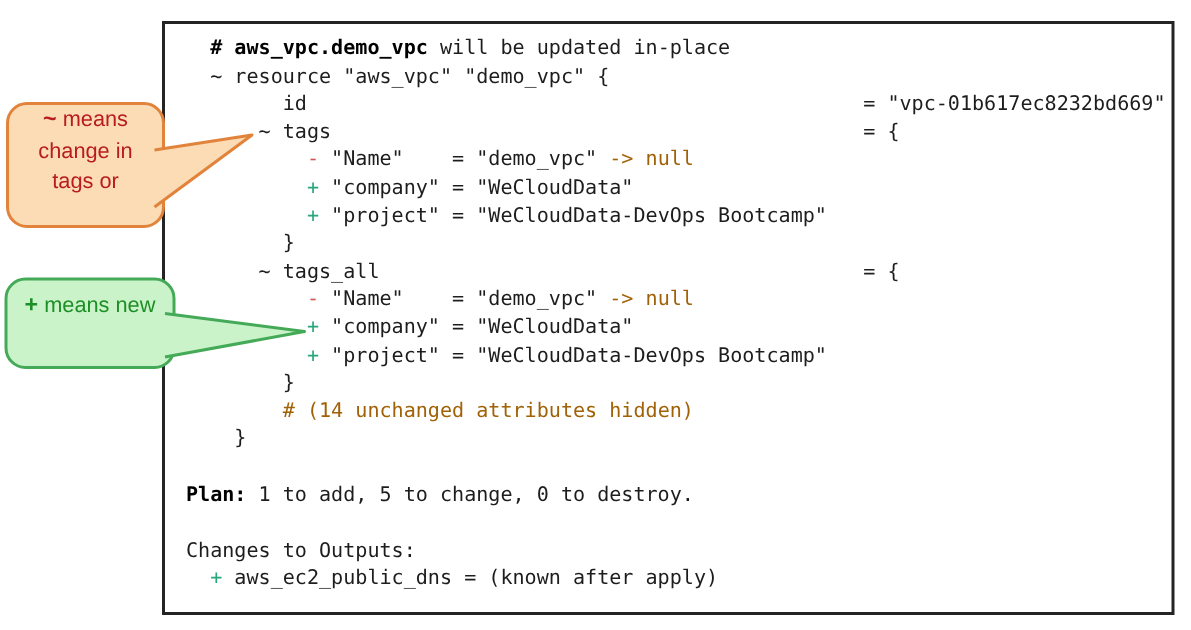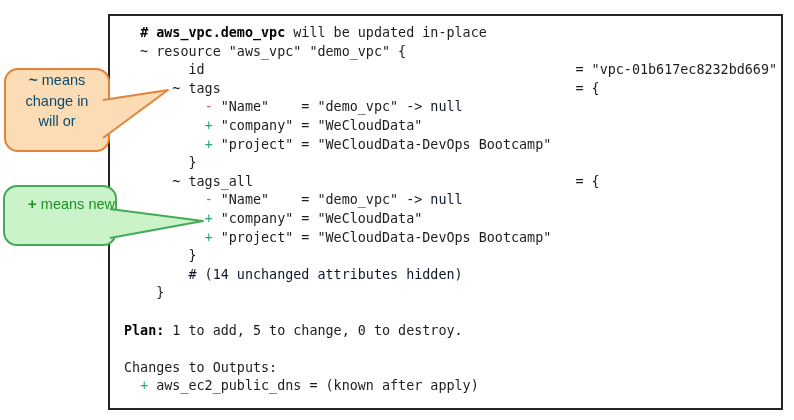--- a/index.html
+++ b/index.html
@@ -14,50 +14,50 @@
   .term{
     position:absolute;left:14px;top:8px;
     font-family:"DejaVu Sans Mono",monospace;
     font-size:13.4px;line-height:18.6px;white-space:pre;color:#1d1d1d;
   }
   .tline{height:18.6px;}
   .seg-p{color:#1d1d1d;}
   .seg-b{color:#000000;font-weight:bold;}
   .seg-m{color:#d45454;}
   .seg-g{color:#29a77a;}
-  .seg-d{color:#0f172a;}
+  .seg-d{color:#a16207;}
   .callout{
     position:absolute;box-sizing:border-box;border-radius:14px;
     text-align:center;z-index:3;
   }
   .callout-tilde{
     left:4px;top:68px;width:106px;height:84px;
-    background:#fbdcb4;border:2px solid #e2833c;color:#0c4a6e;
+    background:#fbdcb4;border:2px solid #e2833c;color:#b91c1c;
     font-size:14.5px;line-height:20.5px;
   }
   .callout-plus{
     left:3px;top:185px;width:114px;height:61px;
     background:#cbf3c9;border:2px solid #44aa57;color:#1e8f26;
-    font-size:14.5px;line-height:21px;padding-top:6px;text-align:right;
+    font-size:14.5px;line-height:21px;padding-top:6px;
   }
   .seg-c{font-weight:normal;}
   .seg-cbold{font-weight:bold;font-size:15.5px;}
   svg.tails{position:absolute;left:0;top:0;z-index:6;pointer-events:none;}
 </style>
 </head>
 <body>
 
 <div class="panel">
   <div class="term"><div class="tline"><span class="seg-p">  </span><span class="seg-b"># aws_vpc.demo_vpc</span><span class="seg-p"> will be updated in-place</span></div><div class="tline"><span class="seg-p">  ~ resource "aws_vpc" "demo_vpc" {</span></div><div class="tline"><span class="seg-p">        id                                              = "vpc-01b617ec8232bd669"</span></div><div class="tline"><span class="seg-p">      ~ tags                                            = {</span></div><div class="tline"><span class="seg-p">          </span><span class="seg-m">-</span><span class="seg-p"> "Name"    = "demo_vpc" </span><span class="seg-d">-&gt; null</span></div><div class="tline"><span class="seg-p">          </span><span class="seg-g">+</span><span class="seg-p"> "company" = "WeCloudData"</span></div><div class="tline"><span class="seg-p">          </span><span class="seg-g">+</span><span class="seg-p"> "project" = "WeCloudData-DevOps Bootcamp"</span></div><div class="tline"><span class="seg-p">        }</span></div><div class="tline"><span class="seg-p">      ~ tags_all                                        = {</span></div><div class="tline"><span class="seg-p">          </span><span class="seg-m">-</span><span class="seg-p"> "Name"    = "demo_vpc" </span><span class="seg-d">-&gt; null</span></div><div class="tline"><span class="seg-p">          </span><span class="seg-g">+</span><span class="seg-p"> "company" = "WeCloudData"</span></div><div class="tline"><span class="seg-p">          </span><span class="seg-g">+</span><span class="seg-p"> "project" = "WeCloudData-DevOps Bootcamp"</span></div><div class="tline"><span class="seg-p">        }</span></div><div class="tline"><span class="seg-p">        </span><span class="seg-d"># (14 unchanged attributes hidden)</span></div><div class="tline"><span class="seg-p">    }</span></div><div class="tline">&nbsp;</div><div class="tline"><span class="seg-b">Plan:</span><span class="seg-p"> 1 to add, 5 to change, 0 to destroy.</span></div><div class="tline">&nbsp;</div><div class="tline"><span class="seg-p">Changes to Outputs:</span></div><div class="tline"><span class="seg-p">  </span><span class="seg-g">+</span><span class="seg-p"> aws_ec2_public_dns = (known after apply)</span></div></div>
 </div>
 
 <div class="callout callout-tilde">
     <div class="tline" style="height: 20.5px;"><span class="seg-cbold">~</span><span class="seg-c"> means</span></div>
     <div class="tline" style="height: 20.5px;"><span class="seg-c">change in</span></div>
-    <div class="tline" style="height: 20.5px;"><span class="seg-c">will or</span></div>
+    <div class="tline" style="height: 20.5px;"><span class="seg-c">tags or</span></div>
   </div>
 
 <div class="callout callout-plus">
     <div class="tline" style="height: 21px;"><span class="seg-cbold">+</span><span class="seg-c"> means new</span></div>
   </div>
 
 <svg class="tails" width="794" height="420" viewBox="0 0 794 420">
   <g>
     <polygon points="103,100 168,90 103,138" fill="#fbdcb4" stroke="none"></polygon>
     <polyline points="103,100 168,90 103,138" fill="none" stroke="#e2833c" stroke-width="2" stroke-linejoin="round"></polyline>

